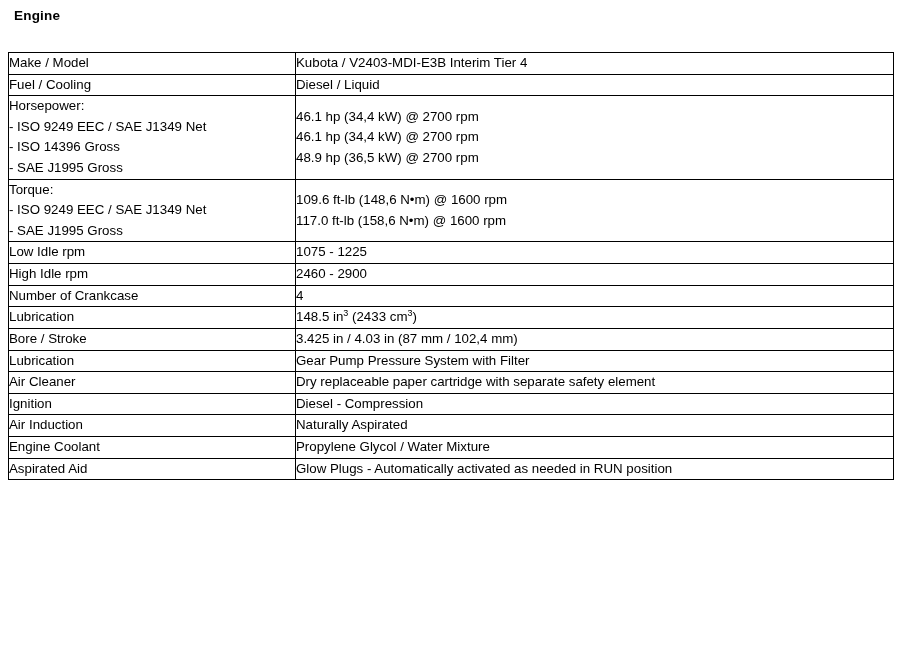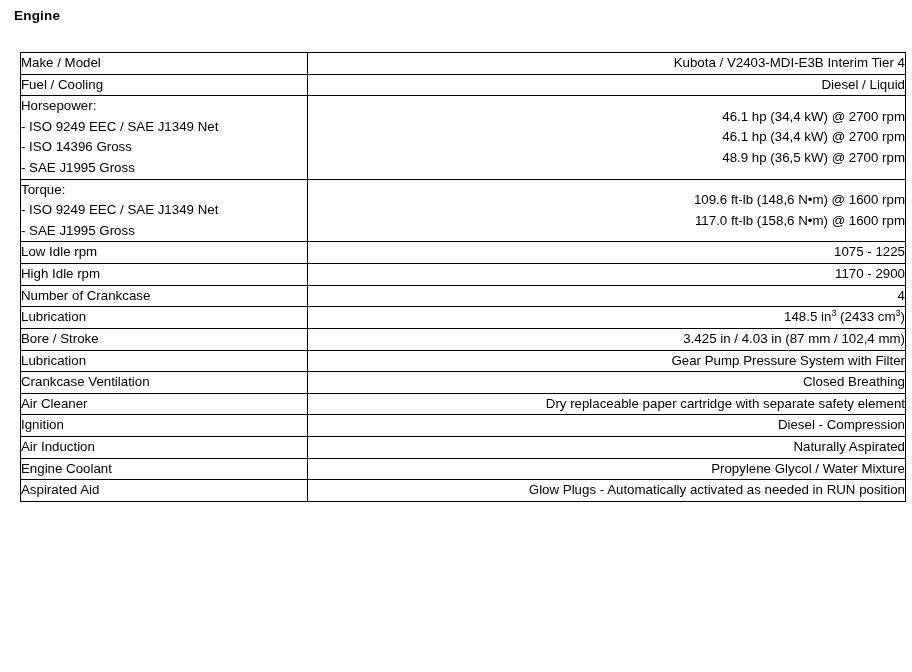--- a/index.html
+++ b/index.html
@@ -24,41 +24,41 @@
   .section-title {
     position: absolute;
     left: 14px;
     top: 8px;
     font-size: 13.5px;
     font-weight: bold;
     letter-spacing: 0.2px;
   }
   table.spec {
     position: absolute;
-    left: 20px;
+    left: 8px;
     top: 52px;
     width: 886px;
     border-collapse: collapse;
     table-layout: fixed;
   }
   table.spec td {
     border: 1px solid #000000;
     padding: 0;
     vertical-align: middle;
     font-size: 13.3px;
     line-height: 1.55;
   }
   td.label {
     width: 286px;
     padding: 5px 0 5px 8px;
     text-align: left;
   }
   td.value {
     padding: 5px 6px;
-    text-align: right;
+    text-align: left;
   }
   .multi {
     white-space: pre-line;
   }
   td.label .multi {
     padding-left: 0;
   }
   sup {
     font-size: 9px;
     vertical-align: super;
@@ -126,21 +126,21 @@
         <td class="value">
           <span class="multi">1075 - 1225</span>
         </td>
       </tr>
 
       <tr>
         <td class="label">
           <span class="multi">High Idle rpm</span>
         </td>
         <td class="value">
-          <span class="multi">1170 - 2900</span>
+          <span class="multi">2460 - 2900</span>
         </td>
       </tr>
 
       <tr>
         <td class="label">
           <span class="multi">Number of Crankcase</span>
         </td>
         <td class="value">
           <span class="multi">4</span>
         </td>
@@ -166,28 +166,20 @@
 
       <tr>
         <td class="label">
           <span class="multi">Lubrication</span>
         </td>
         <td class="value">
           <span class="multi">Gear Pump Pressure System with Filter</span>
         </td>
       </tr>
 
-      <tr>
-        <td class="label">
-          <span class="multi">Crankcase Ventilation</span>
-        </td>
-        <td class="value">
-          <span class="multi">Closed Breathing</span>
-        </td>
-      </tr>
 
       <tr>
         <td class="label">
           <span class="multi">Air Cleaner</span>
         </td>
         <td class="value">
           <span class="multi">Dry replaceable paper cartridge with separate safety element</span>
         </td>
       </tr>
 

